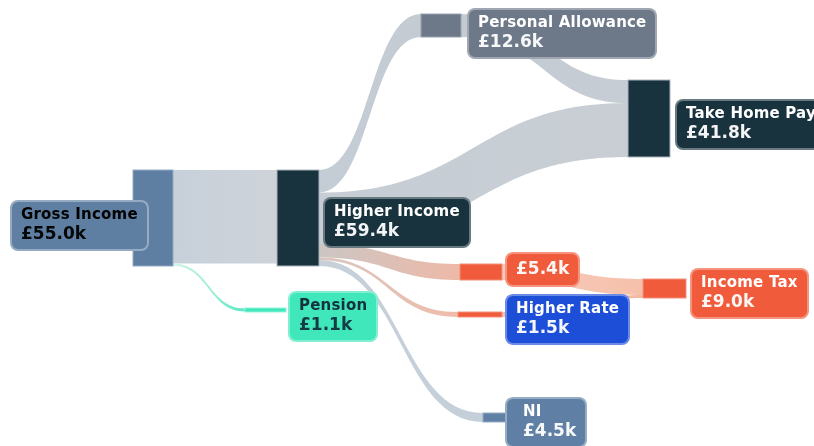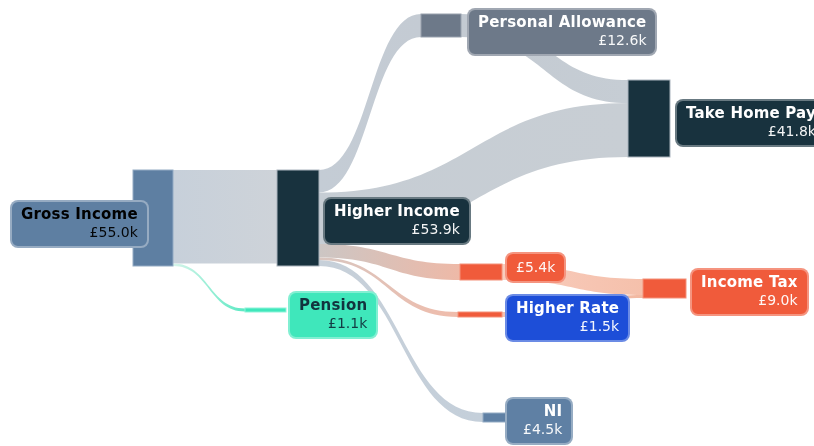--- a/index.html
+++ b/index.html
@@ -12,35 +12,35 @@
   }
   .stage svg{position:absolute;left:0;top:0;}
   .node-label{
     position:absolute;
     border-radius:8px;
     padding:4px 9px 6px;
     border:2px solid rgba(255,255,255,0.35);
     white-space:nowrap;
     box-sizing:border-box;
     color:#ffffff;
-    text-align:right;
   }
   .node-label .t{
     display:block;
     font-size:15px;
     font-weight:bold;
     line-height:1.12;
     letter-spacing:0.2px;
   }
   .node-label .v{
     display:block;
-    font-size:14px;
+    font-size:17px;
     line-height:1.15;
     margin-top:1px;
     opacity:0.95;
+    font-weight:bold;
   }
 </style>
 </head>
 <body>
 
 <div class="stage">
   <svg id="sankey-svg" width="814" height="446" viewBox="0 0 814 446">
       <defs>
         <linearGradient id="lg0" gradientUnits="userSpaceOnUse" x1="173" y1="0" x2="277" y2="0">
           <stop offset="0" stop-color="#c7d0da"></stop>
@@ -103,21 +103,21 @@
       <rect x="483" y="413" width="42" height="9" fill="#5f80a4" stroke="#93abc4" stroke-width="1"></rect>
       <rect x="643" y="279" width="43" height="19" fill="#f05b3b" stroke="#f4917a" stroke-width="1"></rect>
     </svg>
 
   <div class="node-label" style="left: 10px; top: 200px; background: rgb(94, 127, 162); color: #000000;">
     <span class="t">Gross Income</span>
     <span class="v">£55.0k</span>
   </div>
   <div class="node-label" style="left: 323px; top: 197px; background: rgb(24, 50, 62); color: rgb(255, 255, 255);">
     <span class="t">Higher Income</span>
-    <span class="v">£53.9k</span>
+    <span class="v">£59.4k</span>
   </div>
   <div class="node-label" style="left: 288px; top: 291px; background: rgb(63, 231, 187); color: rgb(18, 51, 62);">
     <span class="t">Pension</span>
     <span class="v">£1.1k</span>
   </div>
   <div class="node-label" style="left: 467px; top: 8px; background: rgb(109, 121, 137); color: rgb(255, 255, 255);">
     <span class="t">Personal Allowance</span>
     <span class="v">£12.6k</span>
   </div>
   <div class="node-label" style="left: 675px; top: 99px; background: rgb(24, 50, 62); color: rgb(255, 255, 255);">

